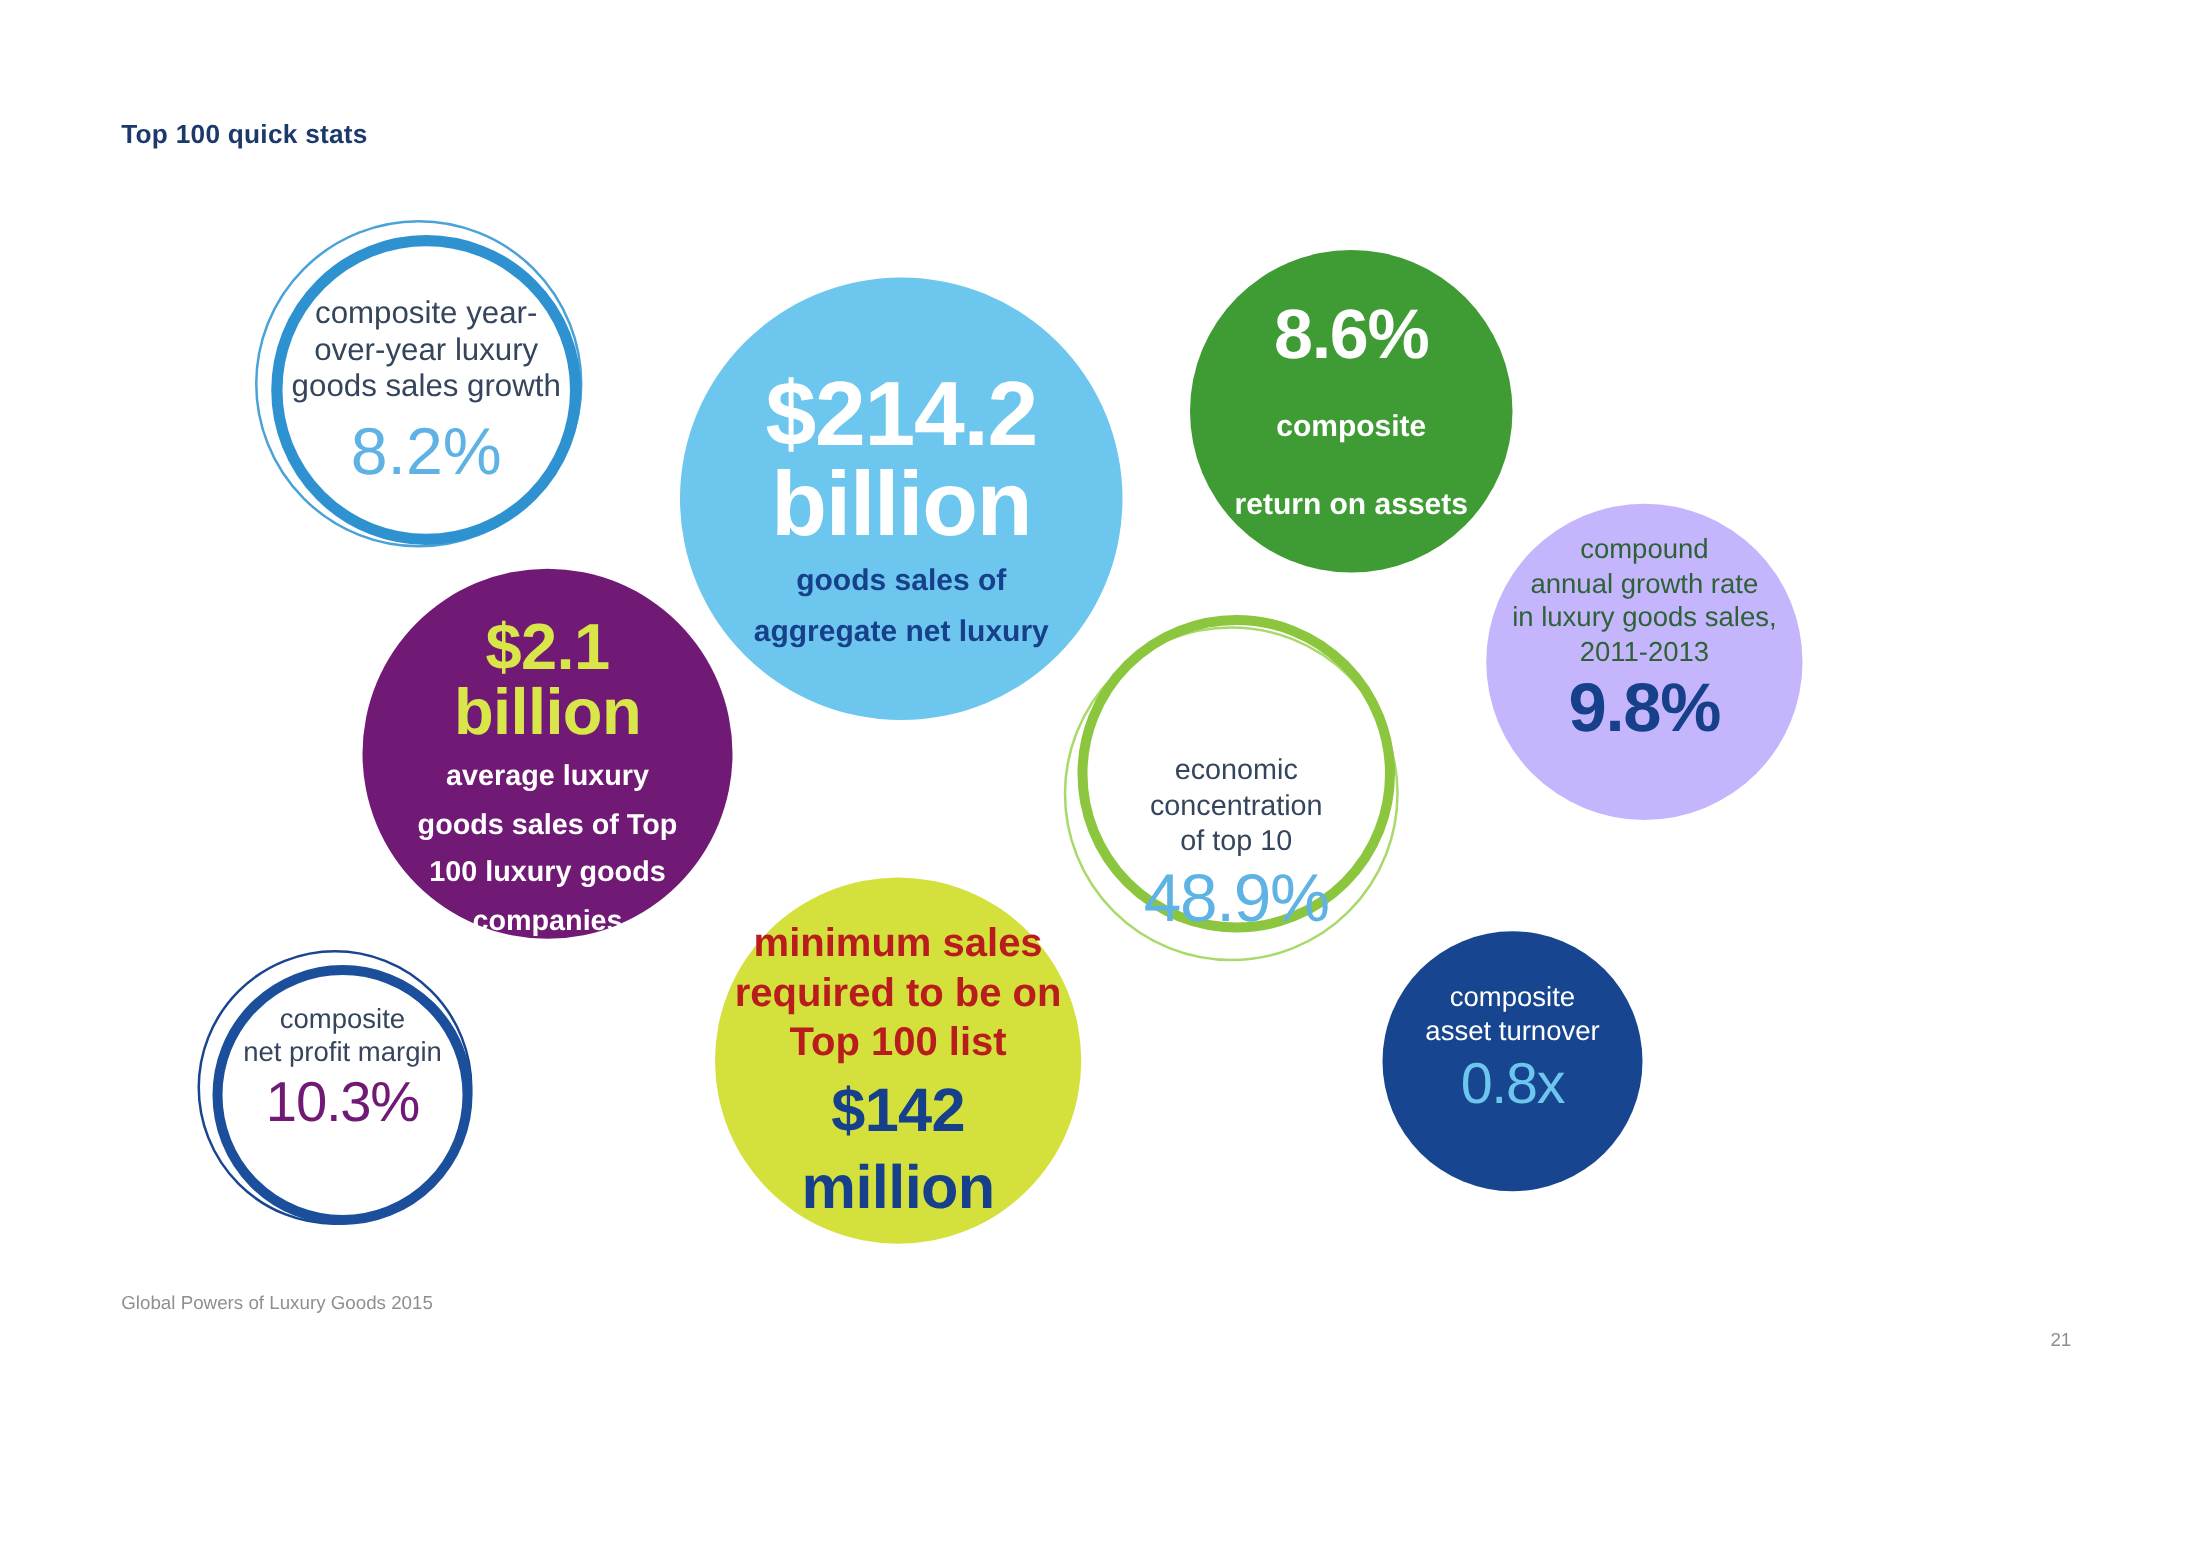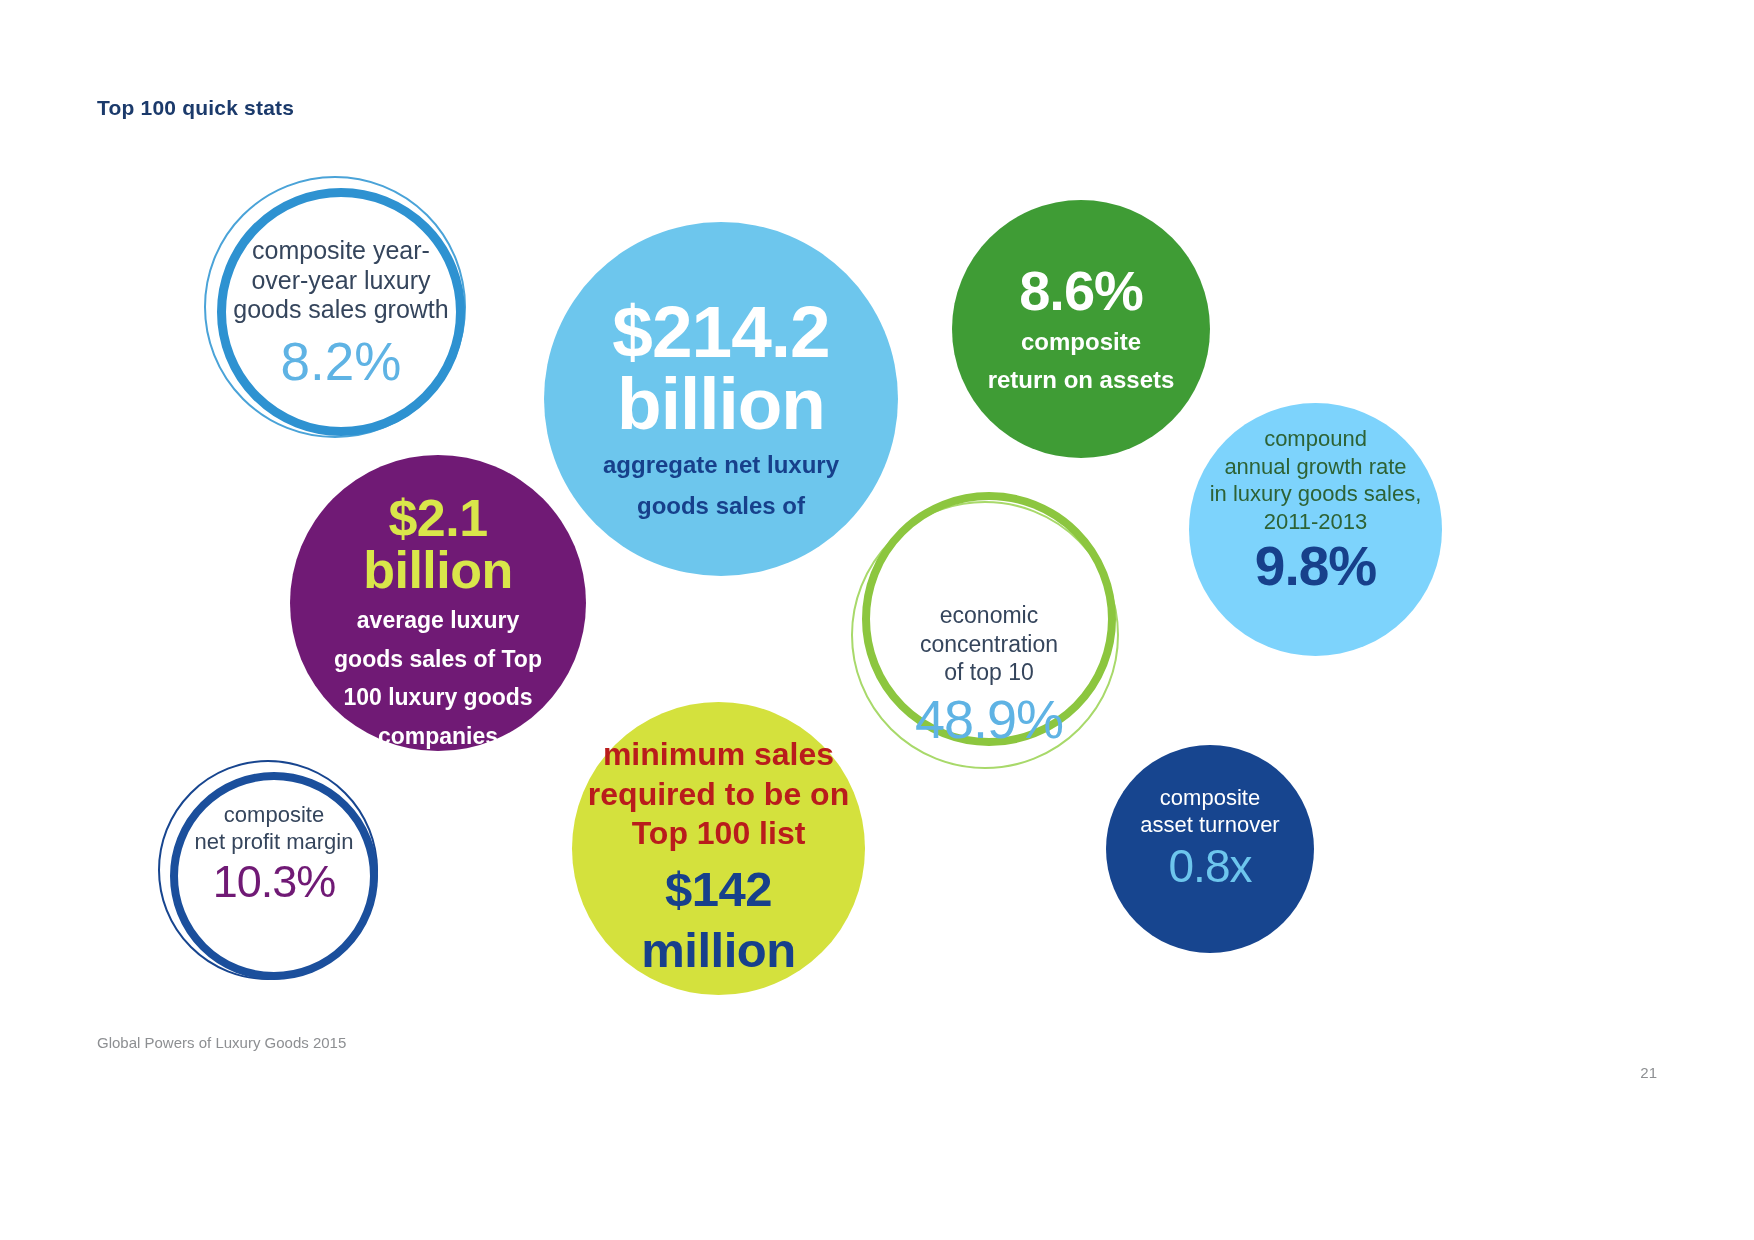--- a/index.html
+++ b/index.html
@@ -119,41 +119,42 @@
     line-height: 1.2;
     margin-top: 12px;
   }
 
   
   #b-roa {
     left: 952px; top: 200px;
     width: 258px; height: 258px;
     background: #3f9c35;
     padding: 0 16px;
+    gap: 24px;
   }
   #b-roa .big {
     font-size: 56px;
     font-weight: bold;
     color: #ffffff;
     line-height: 1.0;
     letter-spacing: -1px;
   }
   #b-roa .cap {
     font-size: 24px;
     font-weight: bold;
     color: #ffffff;
     line-height: 1.2;
     margin-top: 9px;
   }
 
   
   #b-cagr {
     left: 1189px; top: 403px;
     width: 253px; height: 253px;
-    background: #7dd3fc;
+    background: #c4b5fd;
     padding: 0 10px;
     justify-content: flex-start;
     padding-top: 22px;
   }
   #b-cagr .cap {
     font-size: 22px;
     color: #2d6235;
     line-height: 1.25;
   }
   #b-cagr .big {
@@ -327,22 +328,22 @@
   <div class="bubble" id="b-yoy">
     <span class="cap">composite year-</span>
     <span class="cap">over-year luxury</span>
     <span class="cap">goods sales growth</span>
     <span class="big">8.2%</span>
   </div>
 
   <div class="bubble" id="b-agg">
     <span class="big">$214.2</span>
     <span class="big">billion</span>
+    <span class="cap">goods sales of</span>
     <span class="cap">aggregate net luxury</span>
-    <span class="cap">goods sales of</span>
   </div>
 
   <div class="bubble" id="b-roa">
     <span class="big">8.6%</span>
     <span class="cap">composite</span>
     <span class="cap">return on assets</span>
   </div>
 
   <div class="bubble" id="b-cagr">
     <span class="cap">compound</span>

